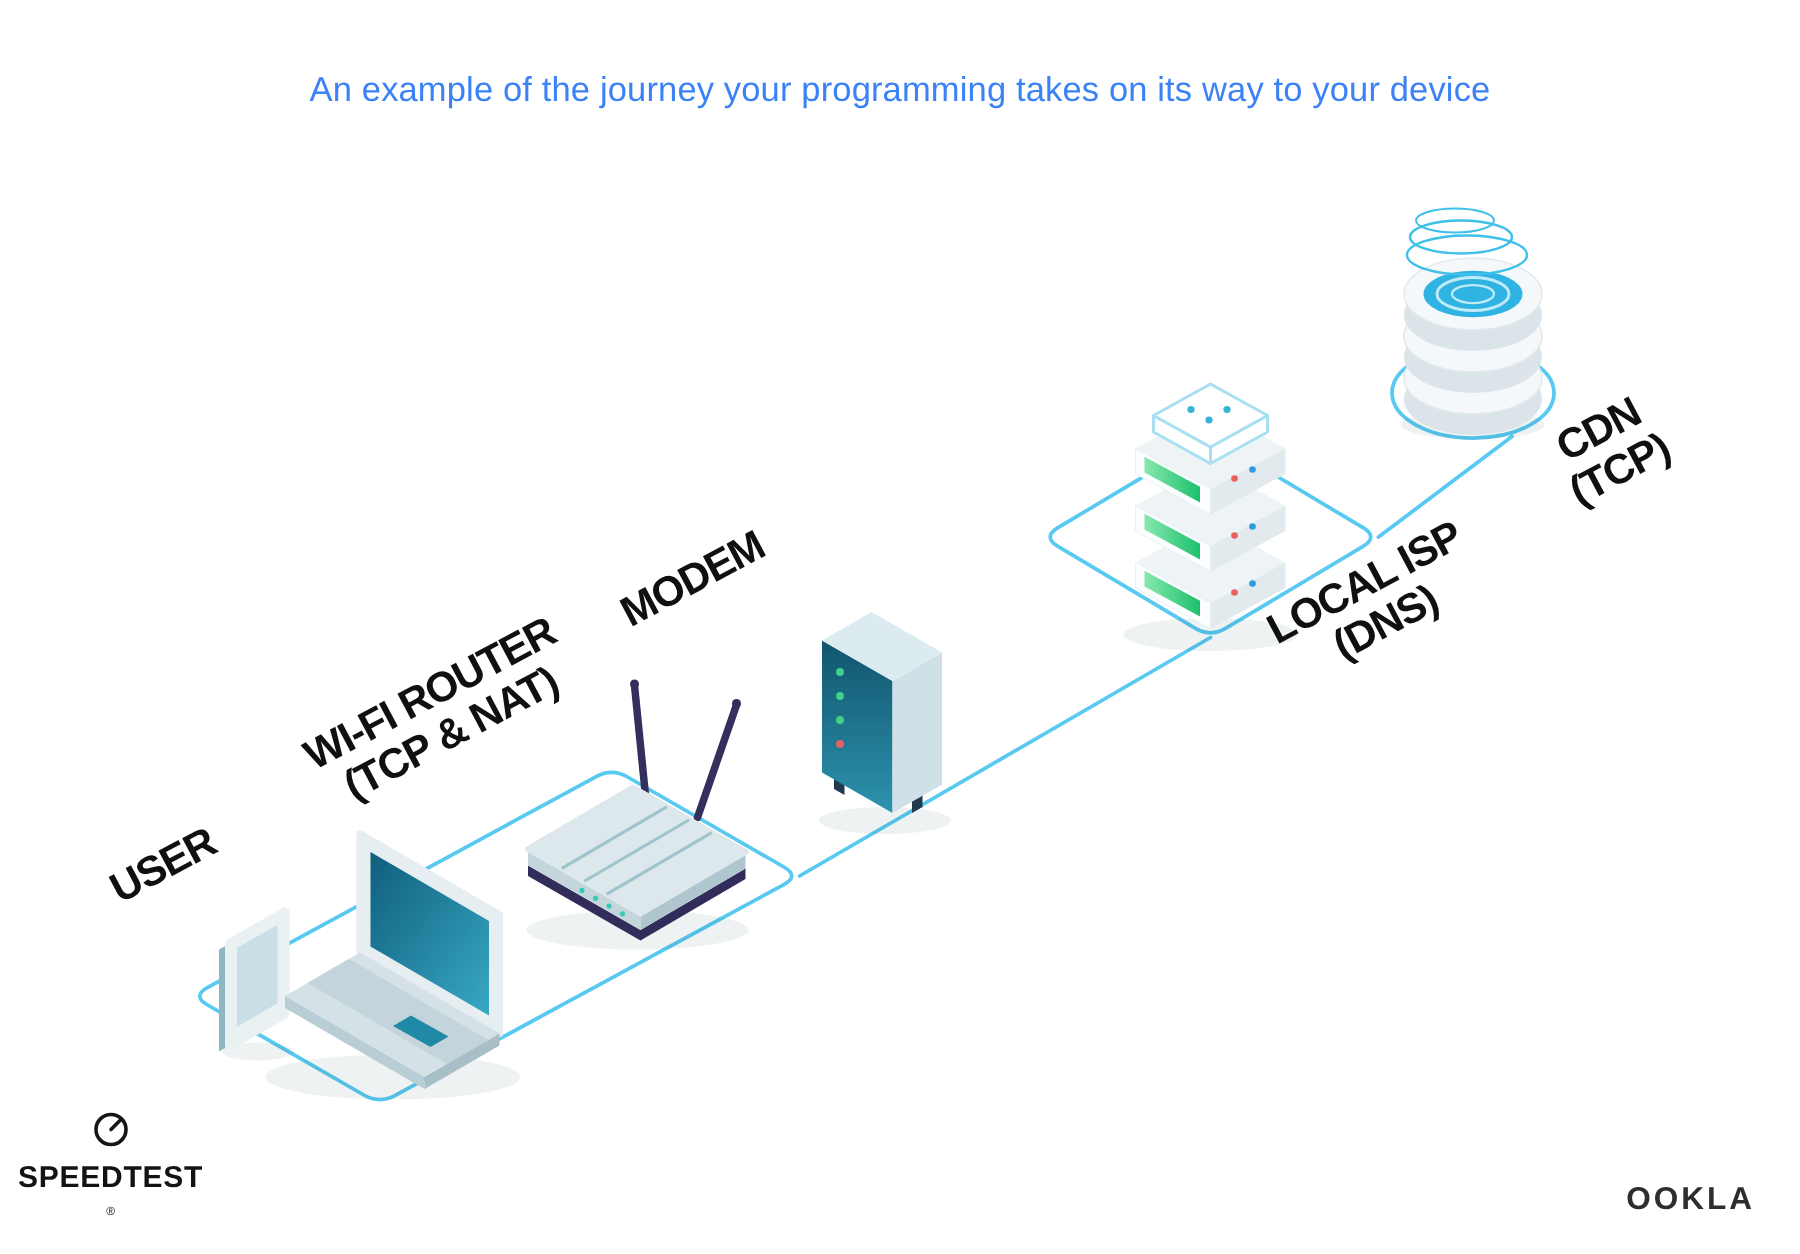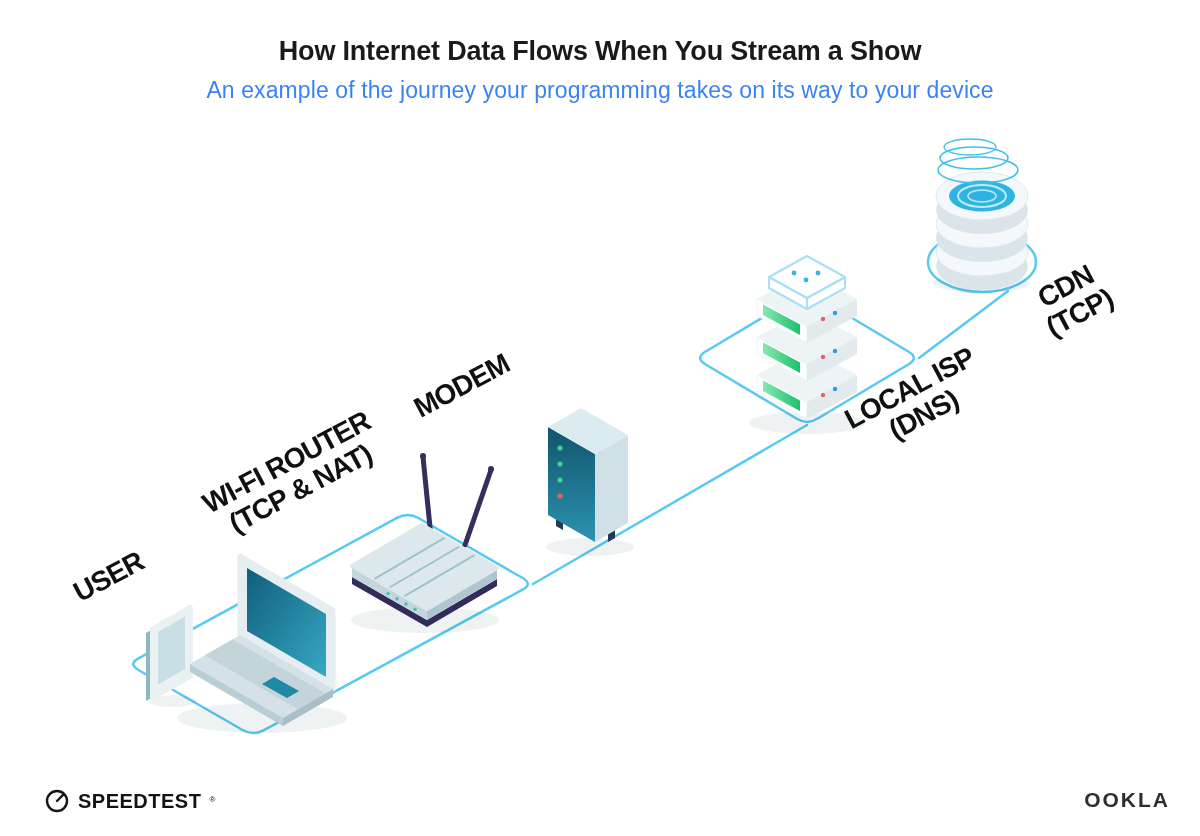--- a/index.html
+++ b/index.html
@@ -4,33 +4,32 @@
 <style>
   html,body{margin:0;padding:0;background:#ffffff;}
   .page{position:relative;width:1200px;height:836px;background:#ffffff;overflow:hidden;
         font-family:"Liberation Sans",sans-serif;}
   .hdr{position:absolute;top:36px;left:0;width:1200px;text-align:center;}
   .hdr h1{margin:0;font-size:27px;font-weight:700;color:#1a1a1a;letter-spacing:-0.2px;}
   .hdr p{margin:10px 0 0 0;font-size:23px;font-weight:400;color:#3b82f6;letter-spacing:0.1px;}
   .diagram-svg{position:absolute;left:0;top:0;width:1200px;height:836px;}
   .iso-label{font-family:"Liberation Sans",sans-serif;font-weight:700;font-size:28px;
              fill:#101010;letter-spacing:-0.8px;text-anchor:middle;}
-  .ftr-left{position:absolute;left:44px;bottom:22px;display:flex;align-items:center;gap:8px;}
+  .ftr-left{position:absolute;left:12px;bottom:22px;display:flex;align-items:center;gap:8px;flex-direction:column;}
   .ftr-left .st-word{font-size:20px;font-weight:700;color:#131313;letter-spacing:0.5px;}
   .ftr-left sup{font-size:8px;color:#131313;vertical-align:top;position:relative;top:-2px;}
   .ftr-right{position:absolute;right:30px;bottom:24px;font-size:21px;font-weight:700;
              color:#2e2e2e;letter-spacing:2px;}
 </style>
 </head>
 <body>
 
 <div class="page">
 
   <div class="hdr">
-    <h1>How Internet Data Flows When You Stream a Show</h1>
     <p>An example of the journey your programming takes on its way to your device</p>
   </div>
 
   <svg class="diagram-svg" viewBox="0 0 1200 836" xmlns="http://www.w3.org/2000/svg">
     <defs>
       <linearGradient id="gdisp" x1="0" y1="0" x2="1" y2="1">
         <stop offset="0" stop-color="#0f5f7c"></stop>
           <stop offset="1" stop-color="#38a8c4"></stop>
       </linearGradient>
       <linearGradient id="gmodem" x1="0" y1="0" x2="0" y2="1">

